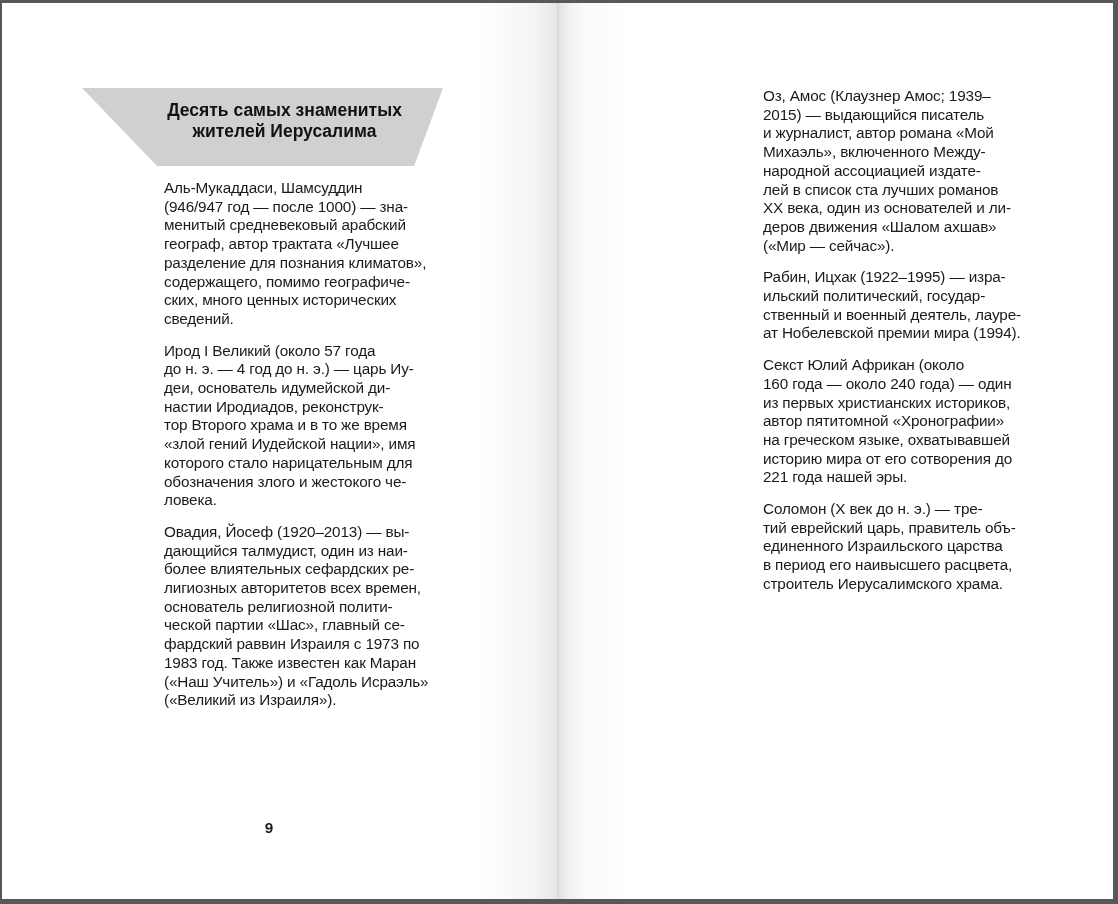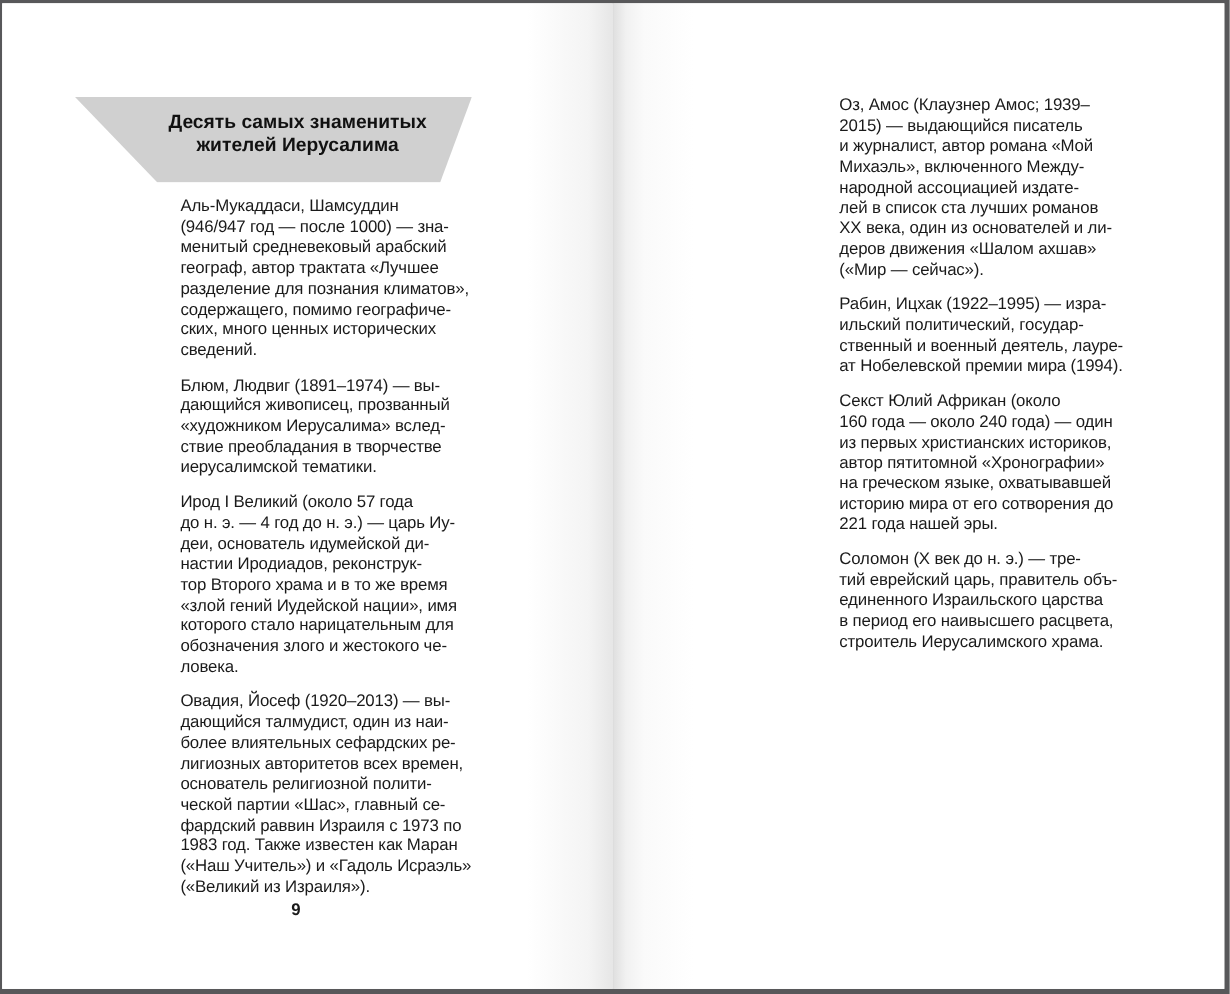--- a/index.html
+++ b/index.html
@@ -25,21 +25,21 @@
     width: 555px;
     background: linear-gradient(90deg, #ffffff 0%, #ffffff 86%, #f4f4f4 96%, #e6e6e6 100%);
   }
   .page-right {
     flex: 1;
     border-left: 1px solid #d6d6d6;
     background: linear-gradient(90deg, #e0e0e0 0%, #f1f1f1 2%, #fafafa 5%, #ffffff 13%, #ffffff 100%);
   }
   .banner {
     position: absolute;
-    left: 66px; top: 85px;
+    left: 80px; top: 85px;
     width: 361px; height: 78px;
     background: #d0d0d0;
     clip-path: polygon(0 0, 100% 0, 92% 100%, 20.8% 100%);
   }
   .banner-title {
     padding: 12px 0 0 44px;
     text-align: center;
     font-weight: 700;
     font-size: 17.5px;
     line-height: 21px;
@@ -85,25 +85,20 @@
 
       <div class="col col-left">
         <p class="entry"><b>Аль-Мукаддаси, Шамсуддин</b><span>
 (946/947 год — после 1000) — зна-
 менитый средневековый арабский
 географ, автор трактата «Лучшее
 разделение для познания климатов»,
 содержащего, помимо географиче-
 ских, много ценных исторических
 сведений.</span></p>
-        <p class="entry"><b>Блюм, Людвиг</b><span> (1891–1974) — вы-
-дающийся живописец, прозванный
-«художником Иерусалима» вслед-
-ствие преобладания в творчестве
-иерусалимской тематики.</span></p>
         <p class="entry"><b>Ирод I Великий</b><span> (около 57 года
 до н. э. — 4 год до н. э.) — царь Иу-
 деи, основатель идумейской ди-
 настии Иродиадов, реконструк-
 тор Второго храма и в то же время
 «злой гений Иудейской нации», имя
 которого стало нарицательным для
 обозначения злого и жестокого че-
 ловека.</span></p>
         <p class="entry"><b>Овадия, Йосеф</b><span> (1920–2013) — вы-

